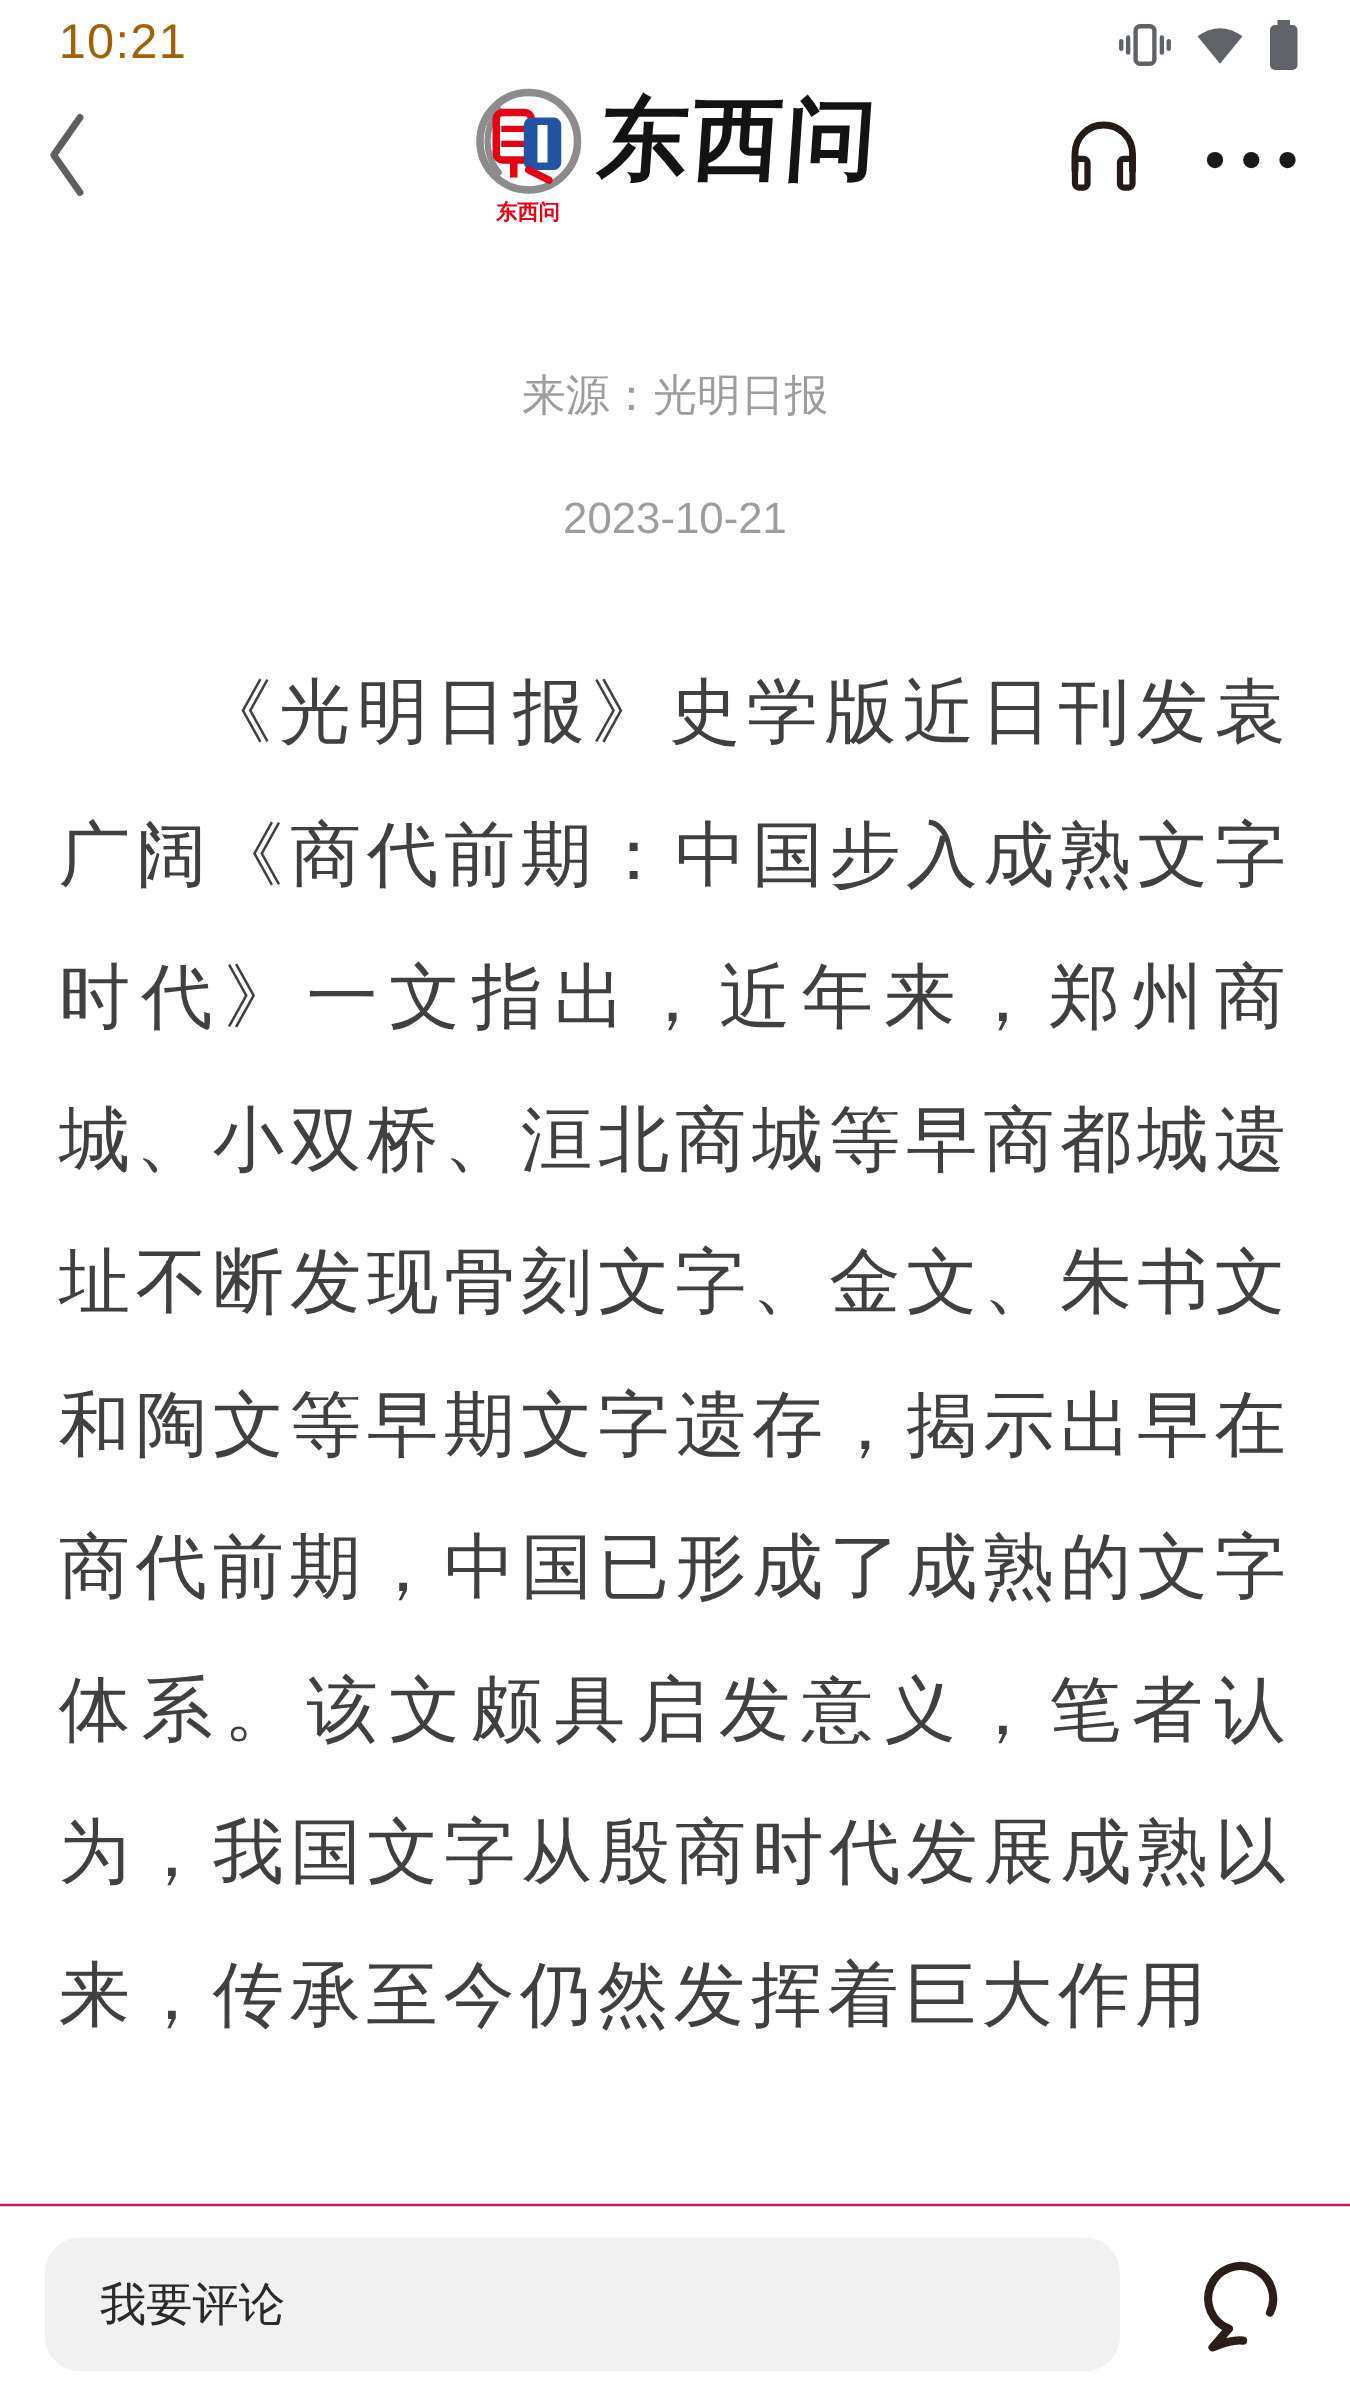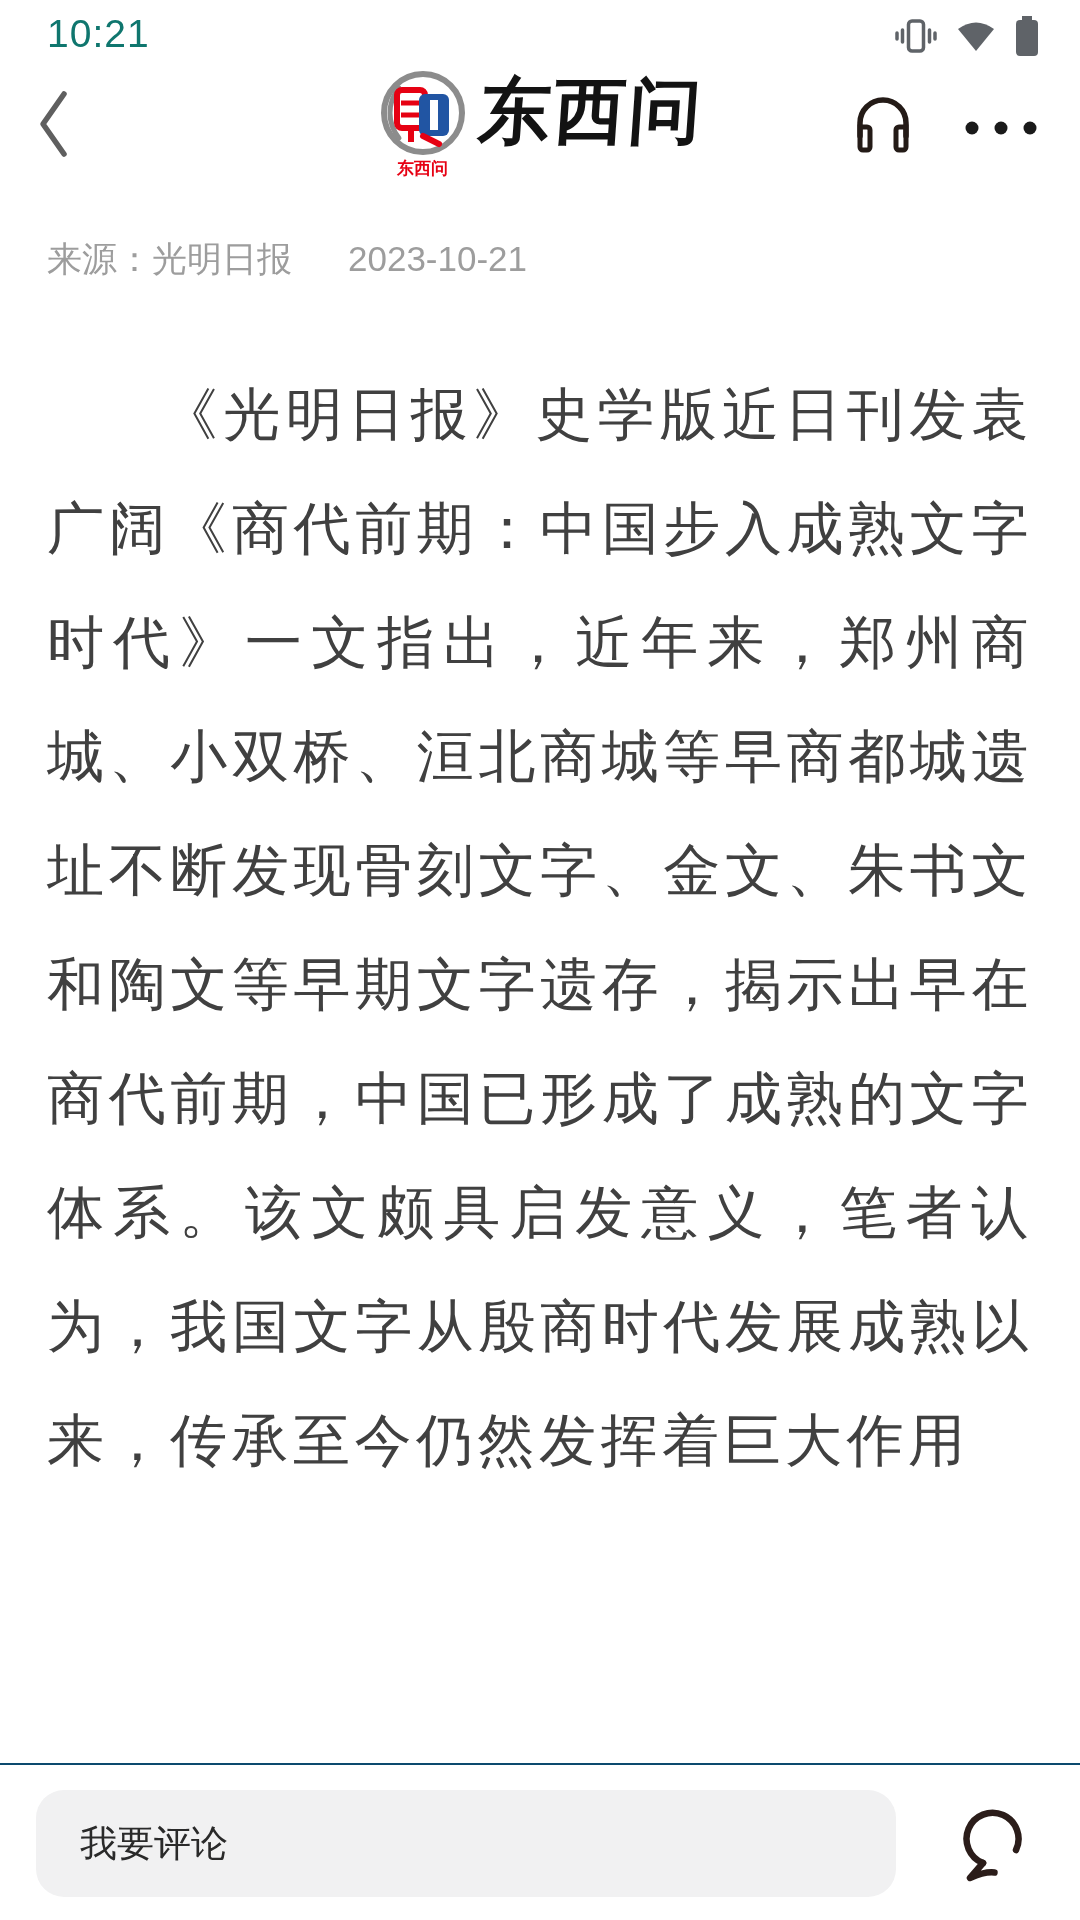--- a/index.html
+++ b/index.html
@@ -4,48 +4,48 @@
 <style>
   * { margin:0; padding:0; box-sizing:border-box; }
   html,body { background:#dcdcdc; }
   .screen {
     position:relative; width:1080px; height:1920px; margin:0 auto;
     background:#ffffff; overflow:hidden;
     font-family:"Liberation Sans","DejaVu Sans",sans-serif;
   }
   
   .statusbar { position:absolute; top:0; left:0; width:100%; height:60px; }
-  .time { position:absolute; left:47px; top:12px; font-size:39px; color:#0f766e; letter-spacing:1px; }
+  .time { position:absolute; left:47px; top:12px; font-size:39px; color:#a16207; letter-spacing:1px; }
   .status-icons { position:absolute; right:40px; top:14px; display:flex; align-items:center; gap:16px; }
   
   .navbar { position:absolute; top:60px; left:0; width:100%; height:124px; }
   .back { position:absolute; left:36px; top:28px; width:40px; height:76px; display:flex; align-items:center; cursor:pointer; }
   .logo-wrap { position:absolute; left:0; top:8px; width:100%; display:flex; justify-content:center; align-items:flex-start; gap:10px; pointer-events:none; }
   .emblem-block { width:92px; text-align:center; }
   .emblem-caption { font-size:17px; color:#e60113; line-height:18px; margin-top:-4px; font-weight:bold; }
   .wordmark { font-size:72px; font-weight:900; color:#131313; line-height:86px; letter-spacing:3px;
               transform:skewX(-4deg); font-family:"DejaVu Serif","Liberation Serif",serif; }
   .nav-actions { position:absolute; right:40px; top:30px; display:flex; align-items:center; gap:44px; }
   .icon-btn { display:flex; align-items:center; justify-content:center; cursor:pointer; }
   
   .article { position:absolute; top:184px; left:0; width:100%; padding:0 47px; }
   .title {
     margin-top:57px; font-size:60px; line-height:101px; font-weight:600;
     color:#1e1e1e; letter-spacing:4px; text-align:justify;
   }
-  .meta { margin-top:54px; display:flex; align-items:center; gap:56px;
-          font-size:35px; color:#9d9d9d; line-height:42px; }
+  .meta { margin-top:112px; display:flex; align-items:center; gap:56px;
+          font-size:35px; color:#9d9d9d; line-height:42px;flex-direction:column; }
   .body-text {
     margin-top:77px; font-size:57px; line-height:114px; color:#404040;
     letter-spacing:4.5px; text-align:justify; text-indent:2em;
   }
   
   .comment-bar {
     position:absolute; left:0; bottom:0; width:100%; height:157px;
-    background:#ffffff; border-top:2px solid #0c4a6e;
+    background:#ffffff; border-top:2px solid #be185d;
   }
   .comment-input {
     position:absolute; left:36px; top:25px; width:860px; height:107px;
     background:#f1f1f2; border:none; border-radius:28px; outline:none;
     padding:0 44px; font-size:37px; color:#222222;
     font-family:"Liberation Sans","DejaVu Sans",sans-serif;
   }
   .comment-input::placeholder { color:#2a2a2a; opacity:1; }
   .bubble-btn { position:absolute; right:50px; top:38px; width:76px; height:82px; cursor:pointer; }
 </style>

